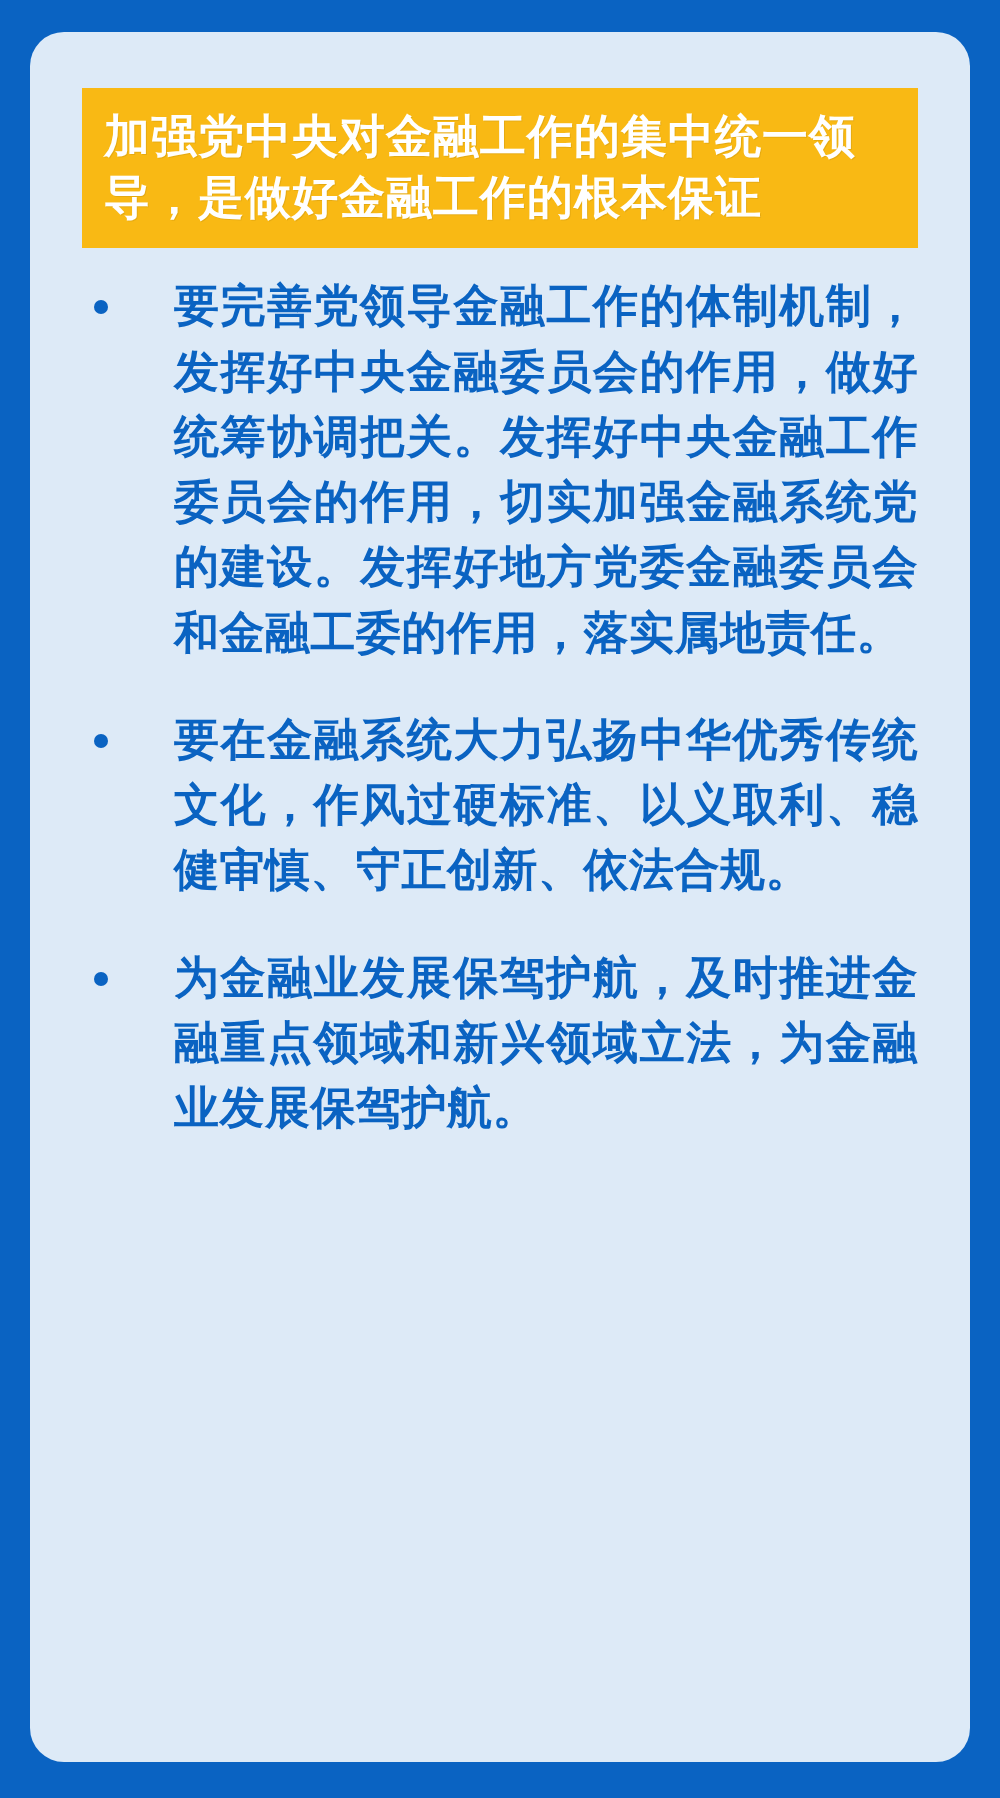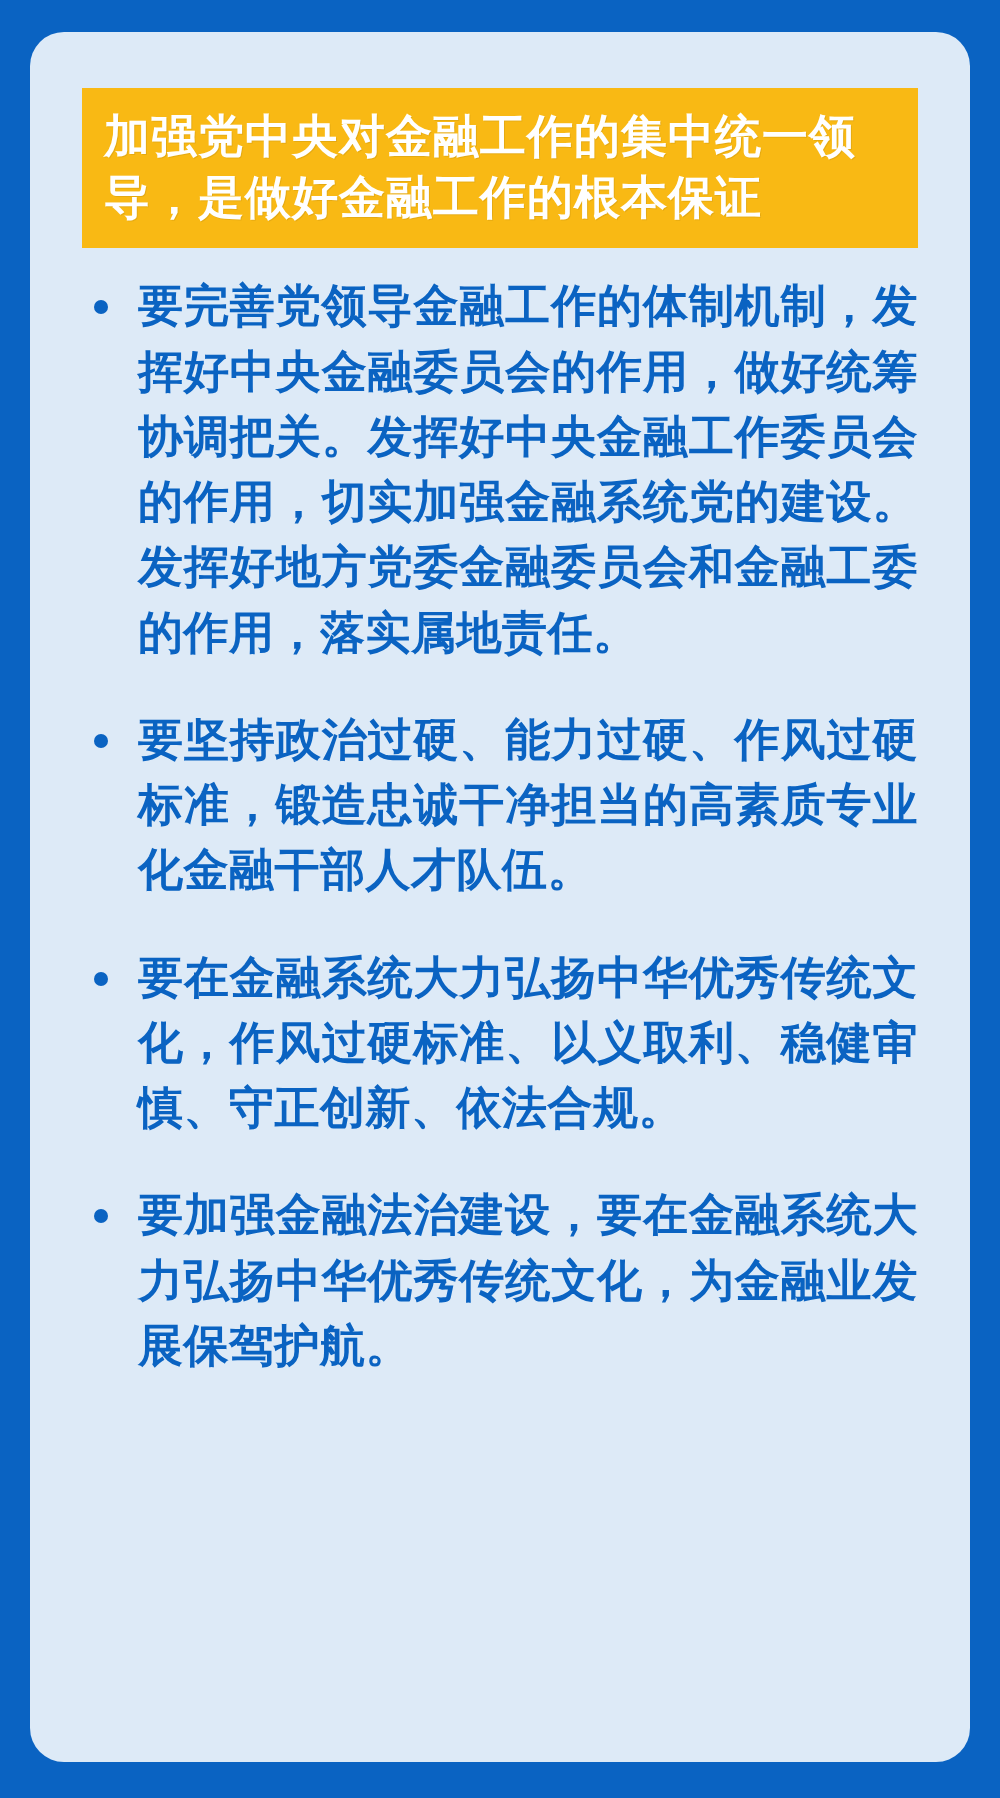--- a/index.html
+++ b/index.html
@@ -72,45 +72,42 @@
     margin: 26px 30px 0 12px;
   }
   .bullet-text {
     color: #0a63c2;
     font-size: 45px;
     line-height: 1.45;
     font-weight: bold;
     letter-spacing: 0.5px;
     text-align: justify;
     text-justify: inter-ideograph;
+    margin-left: 36px;
   }
 </style>
 </head>
 <body>
 
 <div class="poster">
   <div class="card">
 
     <div class="title-band">
       <div class="title-text">加强党中央对金融工作的集中统一领导，是做好金融工作的根本保证</div>
     </div>
 
     <ul class="bullets">
       <li class="bullet-item">
         <span class="bullet-dot"></span>
         <span class="bullet-text">要完善党领导金融工作的体制机制，发挥好中央金融委员会的作用，做好统筹协调把关。发挥好中央金融工作委员会的作用，切实加强金融系统党的建设。发挥好地方党委金融委员会和金融工委的作用，落实属地责任。</span>
       </li>
       <li class="bullet-item">
         <span class="bullet-dot"></span>
-        <span class="bullet-text">要坚持政治过硬、能力过硬、作风过硬标准，锻造忠诚干净担当的高素质专业化金融干部人才队伍。</span>
-      </li>
-      <li class="bullet-item">
-        <span class="bullet-dot"></span>
         <span class="bullet-text">要在金融系统大力弘扬中华优秀传统文化，作风过硬标准、以义取利、稳健审慎、守正创新、依法合规。</span>
       </li>
       <li class="bullet-item">
         <span class="bullet-dot"></span>
-        <span class="bullet-text">要加强金融法治建设，要在金融系统大力弘扬中华优秀传统文化，为金融业发展保驾护航。</span>
+        <span class="bullet-text">为金融业发展保驾护航，及时推进金融重点领域和新兴领域立法，为金融业发展保驾护航。</span>
       </li>
     </ul>
 
   </div>
 </div>
 
 </body></html>

